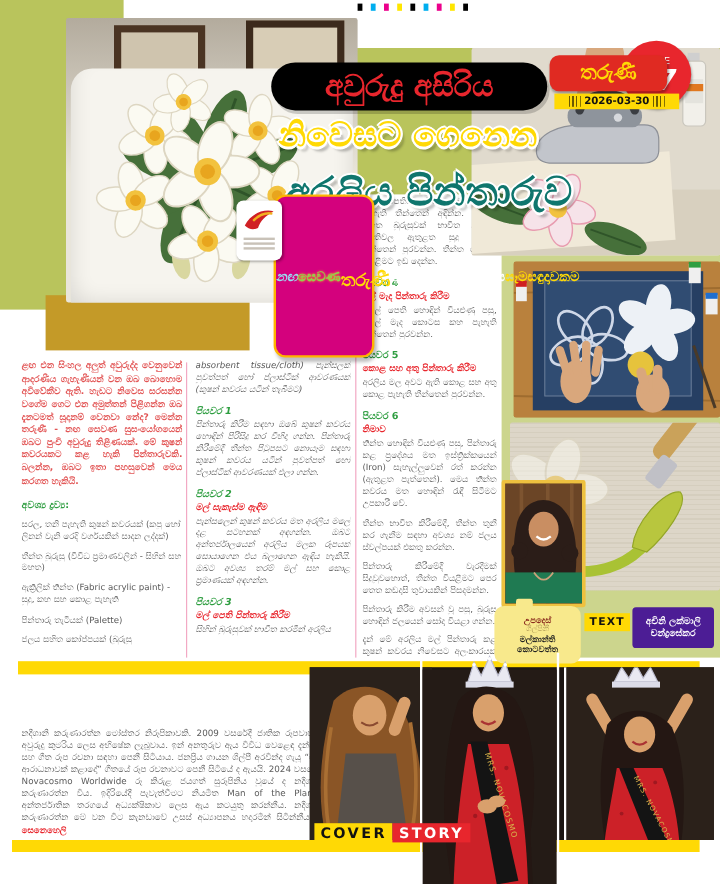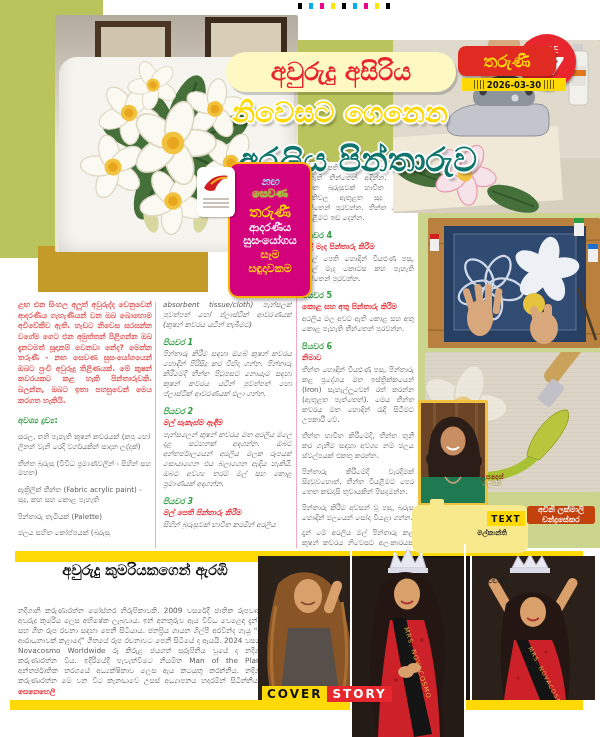--- a/index.html
+++ b/index.html
@@ -29,33 +29,33 @@
   .mh-circle{left:518px;top:34px;width:58px;height:56px;background:#e8262d;border-radius:50%;
              display:flex;flex-direction:column;align-items:center;justify-content:center;color:#fff;z-index:5;
              box-shadow:1px 2px 2px rgba(0,0,0,.3);}
   .mh-circle .pl{font-size:8px;letter-spacing:1px;}
   .mh-circle .pn{font-size:24px;font-weight:bold;line-height:1;font-style:italic;}
   .mh-date{left:462px;top:78px;width:104px;height:13px;background:#ffd905;color:#111;font-size:8.5px;
            font-weight:bold;display:flex;align-items:center;justify-content:center;z-index:6;}
   .mh-date:before,.mh-date:after{content:"";width:10px;height:9px;
            background:repeating-linear-gradient(90deg,#6b5a00 0 1px,transparent 1px 3px);margin:0 3px;}
   
-  .h1pill{left:226px;top:52px;width:230px;height:40px;background:#fef9c3;border-radius:22px;
+  .h1pill{left:226px;top:52px;width:230px;height:40px;background:#000000;border-radius:22px;
           color:#e8262d;font-size:25px;font-weight:bold;display:flex;align-items:center;justify-content:center;
           z-index:4;box-shadow:2px 3px 0 rgba(0,0,0,.18);}
   .h2line{left:190px;top:92px;width:300px;height:42px;color:#ffd905;font-size:28px;font-weight:bold;
           display:flex;align-items:center;justify-content:center;z-index:4;
           text-shadow:-2px 0 #fff,2px 0 #fff,0 -2px #fff,0 2px #fff,-1px -1px #fff,1px 1px #fff,1px -1px #fff,-1px 1px #fff,3px 4px 2px rgba(0,0,0,.25);}
   .h3line{left:185px;top:134px;width:345px;height:52px;color:#0f766e;font-size:33px;font-weight:bold;
           display:flex;align-items:center;justify-content:center;z-index:4;
           text-shadow:-2px 0 #fff,2px 0 #fff,0 -2px #fff,0 2px #fff,-1px -1px #fff,1px 1px #fff,1px -1px #fff,-1px 1px #fff,3px 4px 2px rgba(0,0,0,.25);}
   
   .promo{left:228px;top:162px;width:84px;height:136px;background:#d4017d;border:2px solid #ffb300;
-         border-radius:10px;z-index:4;display:flex;flex-direction:column;align-items:center;
-         text-align:center;padding-top:12px;box-sizing:border-box;box-shadow:2px 3px 3px rgba(0,0,0,.25);}
+         border-radius:10px;z-index:4;display:flex;flex-direction:row;align-items:center;
+         text-align:center;padding-top:2px;box-sizing:border-box;box-shadow:2px 3px 3px rgba(0,0,0,.25);}
   .promo .naga1{color:#9adcf0;font-size:11px;font-weight:bold;font-style:italic;line-height:1.05;}
   .promo .naga2{color:#8fd14f;font-size:11px;font-weight:bold;line-height:1.05;text-shadow:0 0 2px #ffe600;}
   .promo .tb{color:#ffd905;font-size:15px;font-weight:bold;margin-top:5px;line-height:1.1;}
   .promo .w{color:#fff;font-size:11px;font-weight:bold;line-height:1.25;}
   .promo .y{color:#ffd905;font-size:11px;font-weight:bold;line-height:1.25;}
   .logobox{left:197px;top:167px;width:38px;height:50px;background:#fff;border-radius:6px;z-index:5;
            box-shadow:1px 1px 2px rgba(0,0,0,.3);display:flex;flex-direction:column;align-items:center;padding-top:3px;box-sizing:border-box;}
   .logobox i{display:block;width:26px;height:2px;background:#c9c2b8;margin-top:2px;}
   
   .rule{width:1px;background:#f2a9c4;}
@@ -64,28 +64,28 @@
   .col2{left:163px;top:300px;width:129px;height:250px;font-style:italic;}
   .col3{left:302px;top:163px;width:112px;height:385px;}
   .intro{font-size:7.6px;font-weight:bold;color:#e25555;line-height:1.4;text-align:justify;margin:0;}
   .ghead{color:#2f9e41;font-weight:bold;font-size:8px;margin:10px 0 6px;}
   .mat{font-size:7.2px;color:#5a5a5a;margin:0 0 7px;line-height:1.35;}
   .bodytxt{font-size:7.2px;color:#5a5a5a;line-height:1.38;margin:0 0 6px;text-align:justify;}
   .step h5{color:#2f9e41;font-size:8px;font-weight:bold;margin:8px 0 1px;}
   .step h6{color:#e8262d;font-size:7.6px;font-weight:bold;margin:0 0 2px;}
   
   .caption{left:412px;top:505px;width:72px;height:48px;background:#f8e98c;border-radius:8px;z-index:4;
-           display:flex;flex-direction:column;align-items:center;justify-content:center;text-align:center;line-height:1.2;padding-left:44px;}
+           display:flex;flex-direction:column;align-items:center;justify-content:center;text-align:center;line-height:1.2;}
   .caption:before{content:"";position:absolute;top:-6px;left:18px;width:14px;height:8px;background:#f8e98c;border-radius:2px;}
   .caption .c1{color:#8a2b1e;font-size:7px;font-weight:bold;}
   .caption .c2{color:#b09a55;font-size:6.5px;}
-  .caption .c3{color:#222;font-size:7px;font-weight:bold;margin-top:40px;}
+  .caption .c3{color:#222;font-size:7px;font-weight:bold;}
   .txttag{left:487px;top:511px;width:38px;height:15px;background:#ffd905;color:#111;font-weight:bold;
           font-size:9px;letter-spacing:1px;display:flex;align-items:center;justify-content:center;z-index:4;}
-  .credbox{left:527px;top:506px;width:68px;height:18px;background:#c2410c;border-radius:3px;color:#fff;
+  .credbox{left:527px;top:506px;width:68px;height:34px;background:#4c1d95;border-radius:3px;color:#fff;
            font-size:7.8px;font-weight:bold;display:flex;flex-direction:column;align-items:center;justify-content:center;
            text-align:center;line-height:1.25;z-index:4;}
   
   .midbar{left:15px;top:551px;width:568px;height:11px;background:#ffd905;z-index:1;}
   .botbar{left:10px;top:700px;width:573px;height:10px;background:#ffd905;z-index:1;}
   
   .bh1{left:22px;top:560px;width:246px;height:20px;color:#111;font-size:14.5px;font-weight:bold;
        display:flex;align-items:center;justify-content:center;z-index:2;}
   .bh2{left:22px;top:581px;width:246px;height:20px;color:#ec008c;font-size:14.5px;font-weight:bold;
        display:flex;align-items:center;justify-content:center;z-index:2;}
@@ -361,21 +361,20 @@
 
   <div class="a txttag">TEXT</div>
   <div class="a credbox">
     <span>අචිනි ලක්මාලි</span>
     <span>චන්ද්‍රසේකර</span>
   </div>
 
   <div class="a midbar"></div>
   <div class="a botbar"></div>
 
-  <div class="a bh1">අවුරුදු කුමරියකගෙන් ඇරඹි</div>
   <div class="a bbody">
     <span>නදීශානි කරුණාරත්න මෝස්තර නිරූපිකාවකි. 2009 වසරේදී ජාතික රූපවාහිනී අවුරුදු කුමරිය ලෙස අභිෂේක ලැබුවාය. ඉන් අනතුරුව ඇය විවිධ වෙළෙඳ දැන්වීම් සහ ගීත රූප රචනා සඳහා පෙනී සිටියාය. ජනප්‍රිය ගායන ශිල්පී අරවින්ද ගැයූ “මට ආරාධනාවක් කළාදෝ” ගීතයේ රූප රචනාවට පෙනී සිටියේ ද ඇයයි. 2024 වසරේදී Novacosmo Worldwide රූ කිරුළ ජයගත් සුරූපිනිය වූයේ ද නදීශානි කරුණාරත්න විය. ඉදිරියේදී පැවැත්වීමට නියමිත Man of the Planet අන්තර්ජාතික තරගයේ අධ්‍යක්ෂිකාව ලෙස ඇය කටයුතු කරන්නීය. නදීශානි කරුණාරත්න මේ වන විට කැනඩාවේ උසස් අධ්‍යාපනය හදාරමින් සිටින්නීය. </span><span class="by">- සෙනෙහෙලි</span>
   </div>
 
   <div class="a collage">
     <svg class="pA" viewBox="0 0 102 144">
       <rect width="102" height="144" fill="#2a211b"></rect>
       <path d="M20 28 C8 70 6 110 14 144 L90 144 C98 104 92 58 74 30 C60 12 34 12 20 28 Z" fill="#8a5526"></path>
       <path d="M18 50 C12 85 12 118 18 144" stroke="#a96f33" stroke-width="3" fill="none"></path>
       <path d="M84 46 C90 82 90 116 84 144" stroke="#a96f33" stroke-width="3" fill="none"></path>

